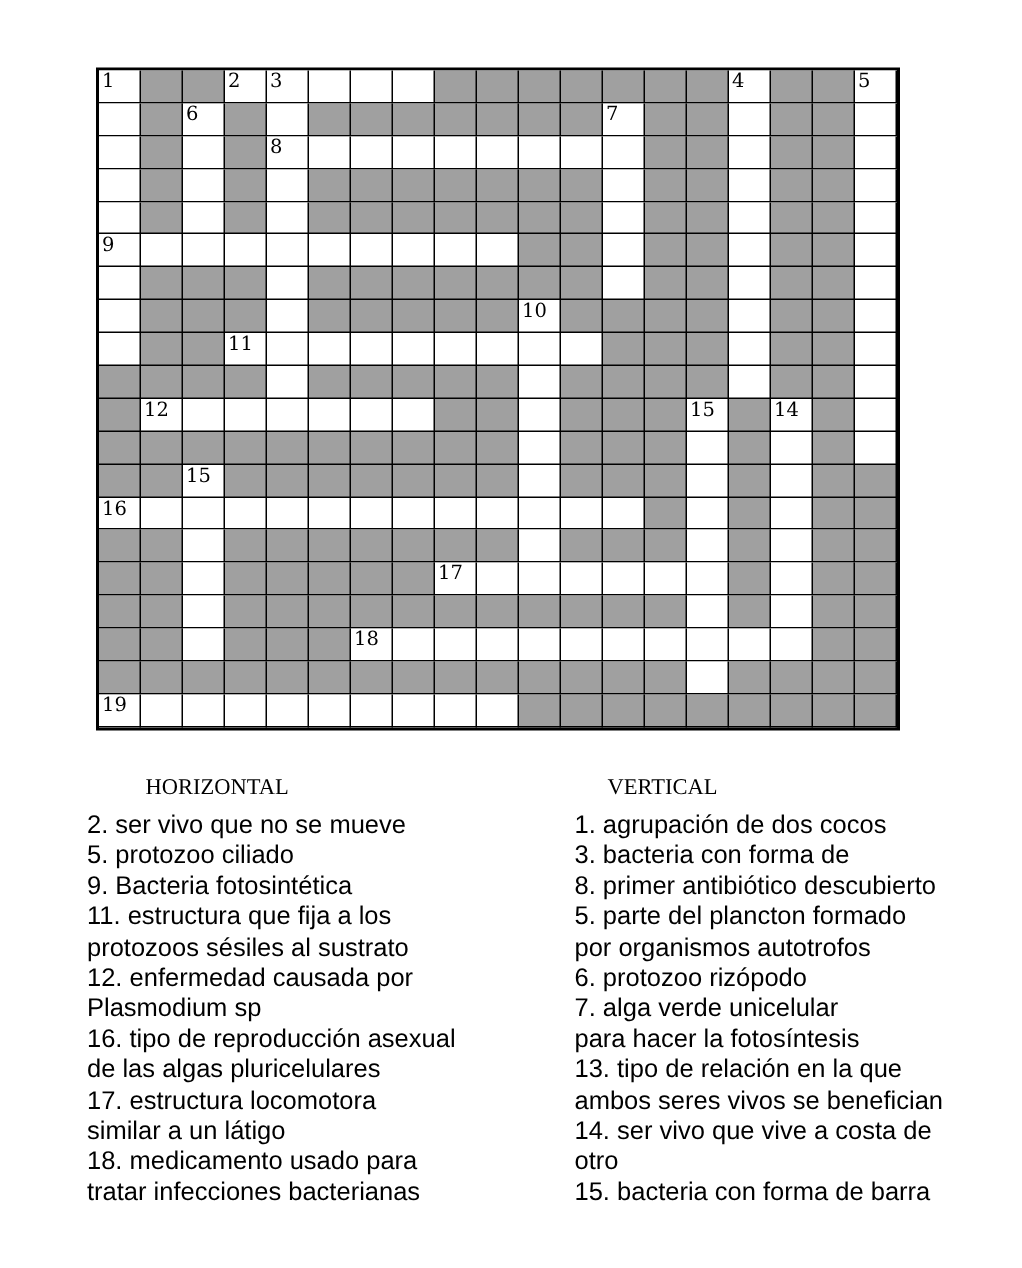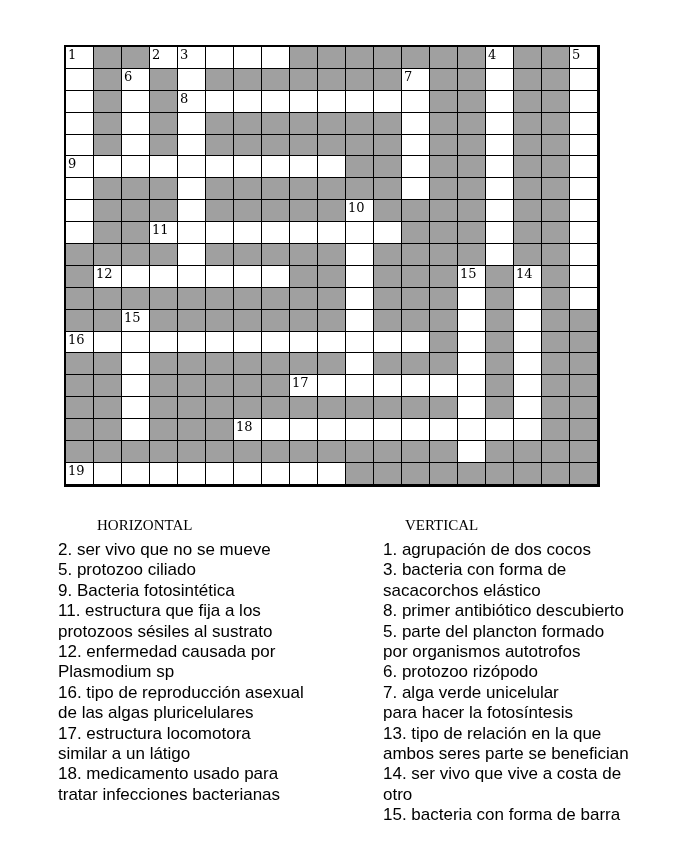--- a/index.html
+++ b/index.html
@@ -500,27 +500,26 @@
       <div class="clue-line">de las algas pluricelulares</div>
       <div class="clue-line">17. estructura locomotora</div>
       <div class="clue-line">similar a un látigo</div>
       <div class="clue-line">18. medicamento usado para</div>
       <div class="clue-line">tratar infecciones bacterianas</div>
     </div>
 
   <div class="clue-col" id="vertical-clues" style="left:352px;margin-left:31px;">
       <div class="clue-line">1. agrupación de dos cocos</div>
       <div class="clue-line">3. bacteria con forma de</div>
-      <div class="clue-line">sacacorchos elástico</div>
       <div class="clue-line">8. primer antibiótico descubierto</div>
       <div class="clue-line">5. parte del plancton formado</div>
       <div class="clue-line">por organismos autotrofos</div>
       <div class="clue-line">6. protozoo rizópodo</div>
       <div class="clue-line">7. alga verde unicelular</div>
       <div class="clue-line">para hacer la fotosíntesis</div>
       <div class="clue-line">13. tipo de relación en la que</div>
-      <div class="clue-line">ambos seres parte se benefician</div>
+      <div class="clue-line">ambos seres vivos se benefician</div>
       <div class="clue-line">14. ser vivo que vive a costa de</div>
       <div class="clue-line">otro</div>
       <div class="clue-line">15. bacteria con forma de barra</div>
     </div>
 
 </div>
 
 </body></html>

